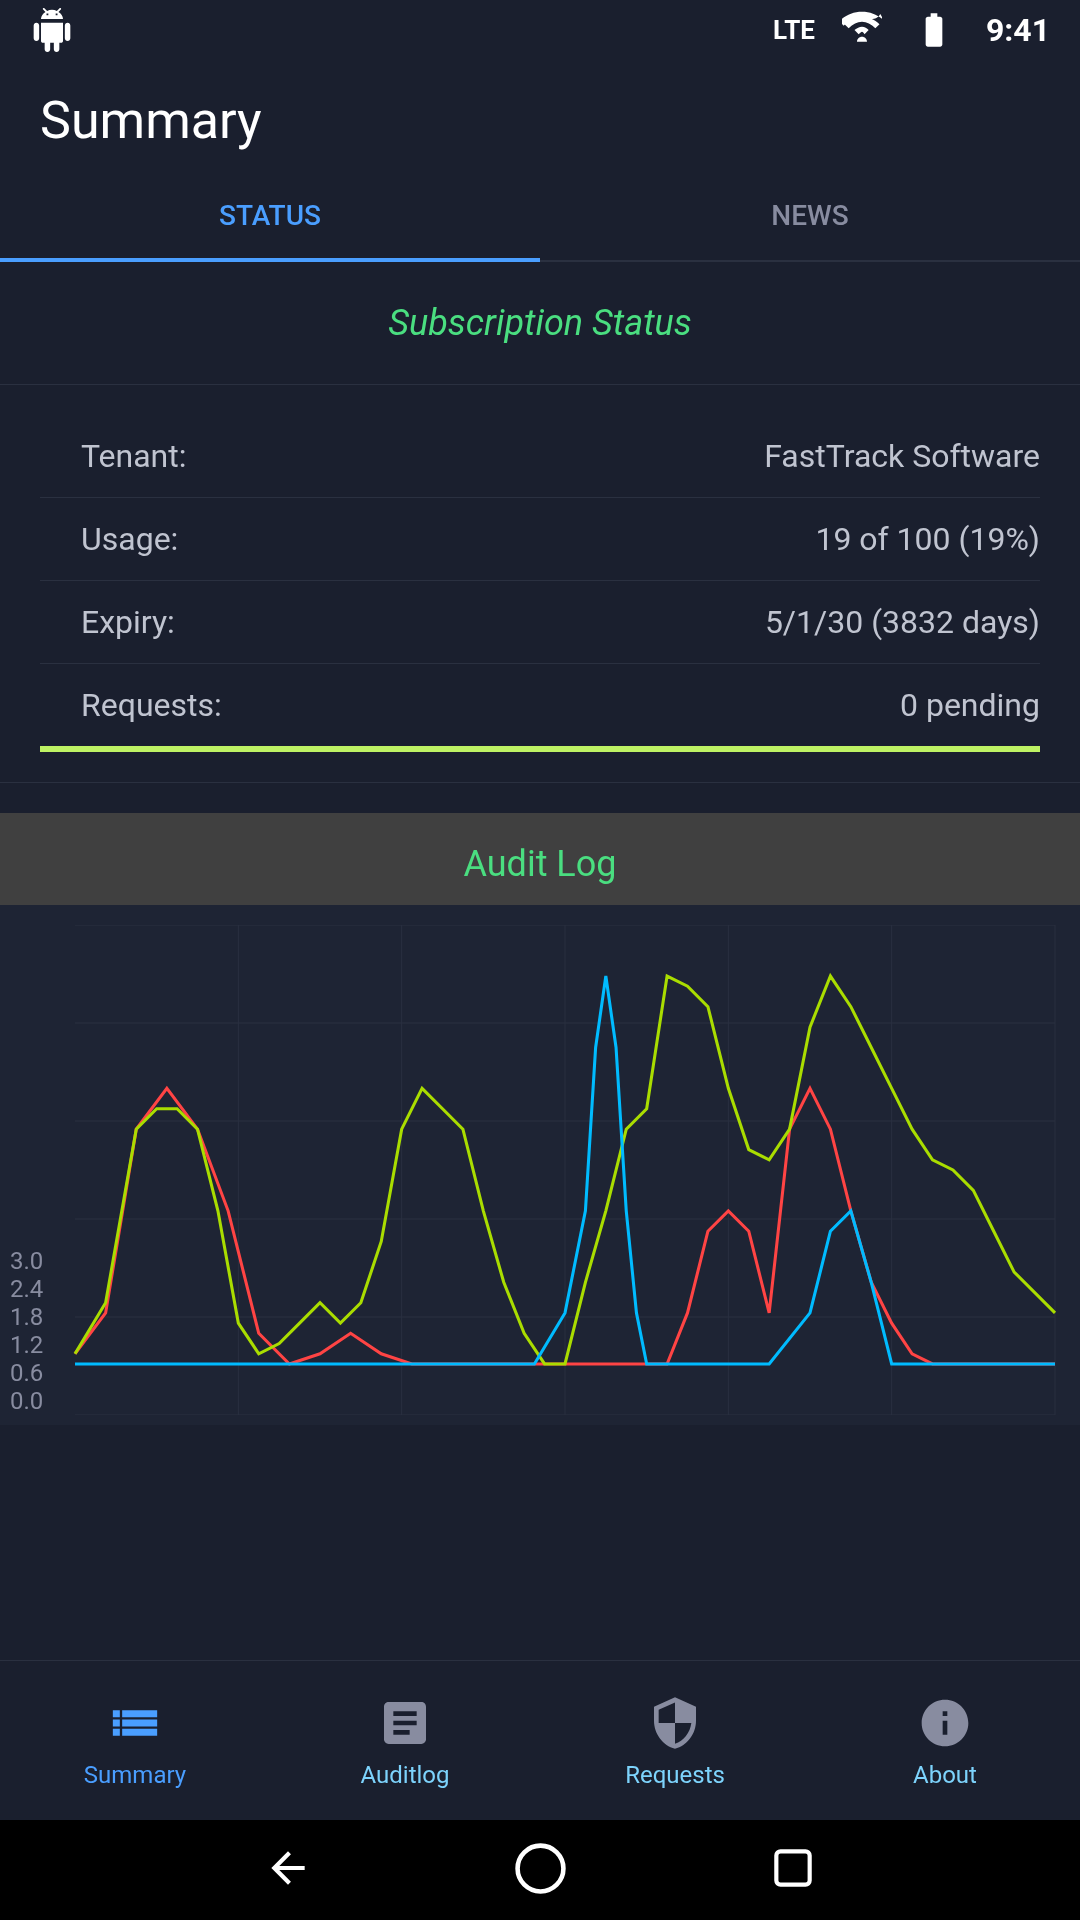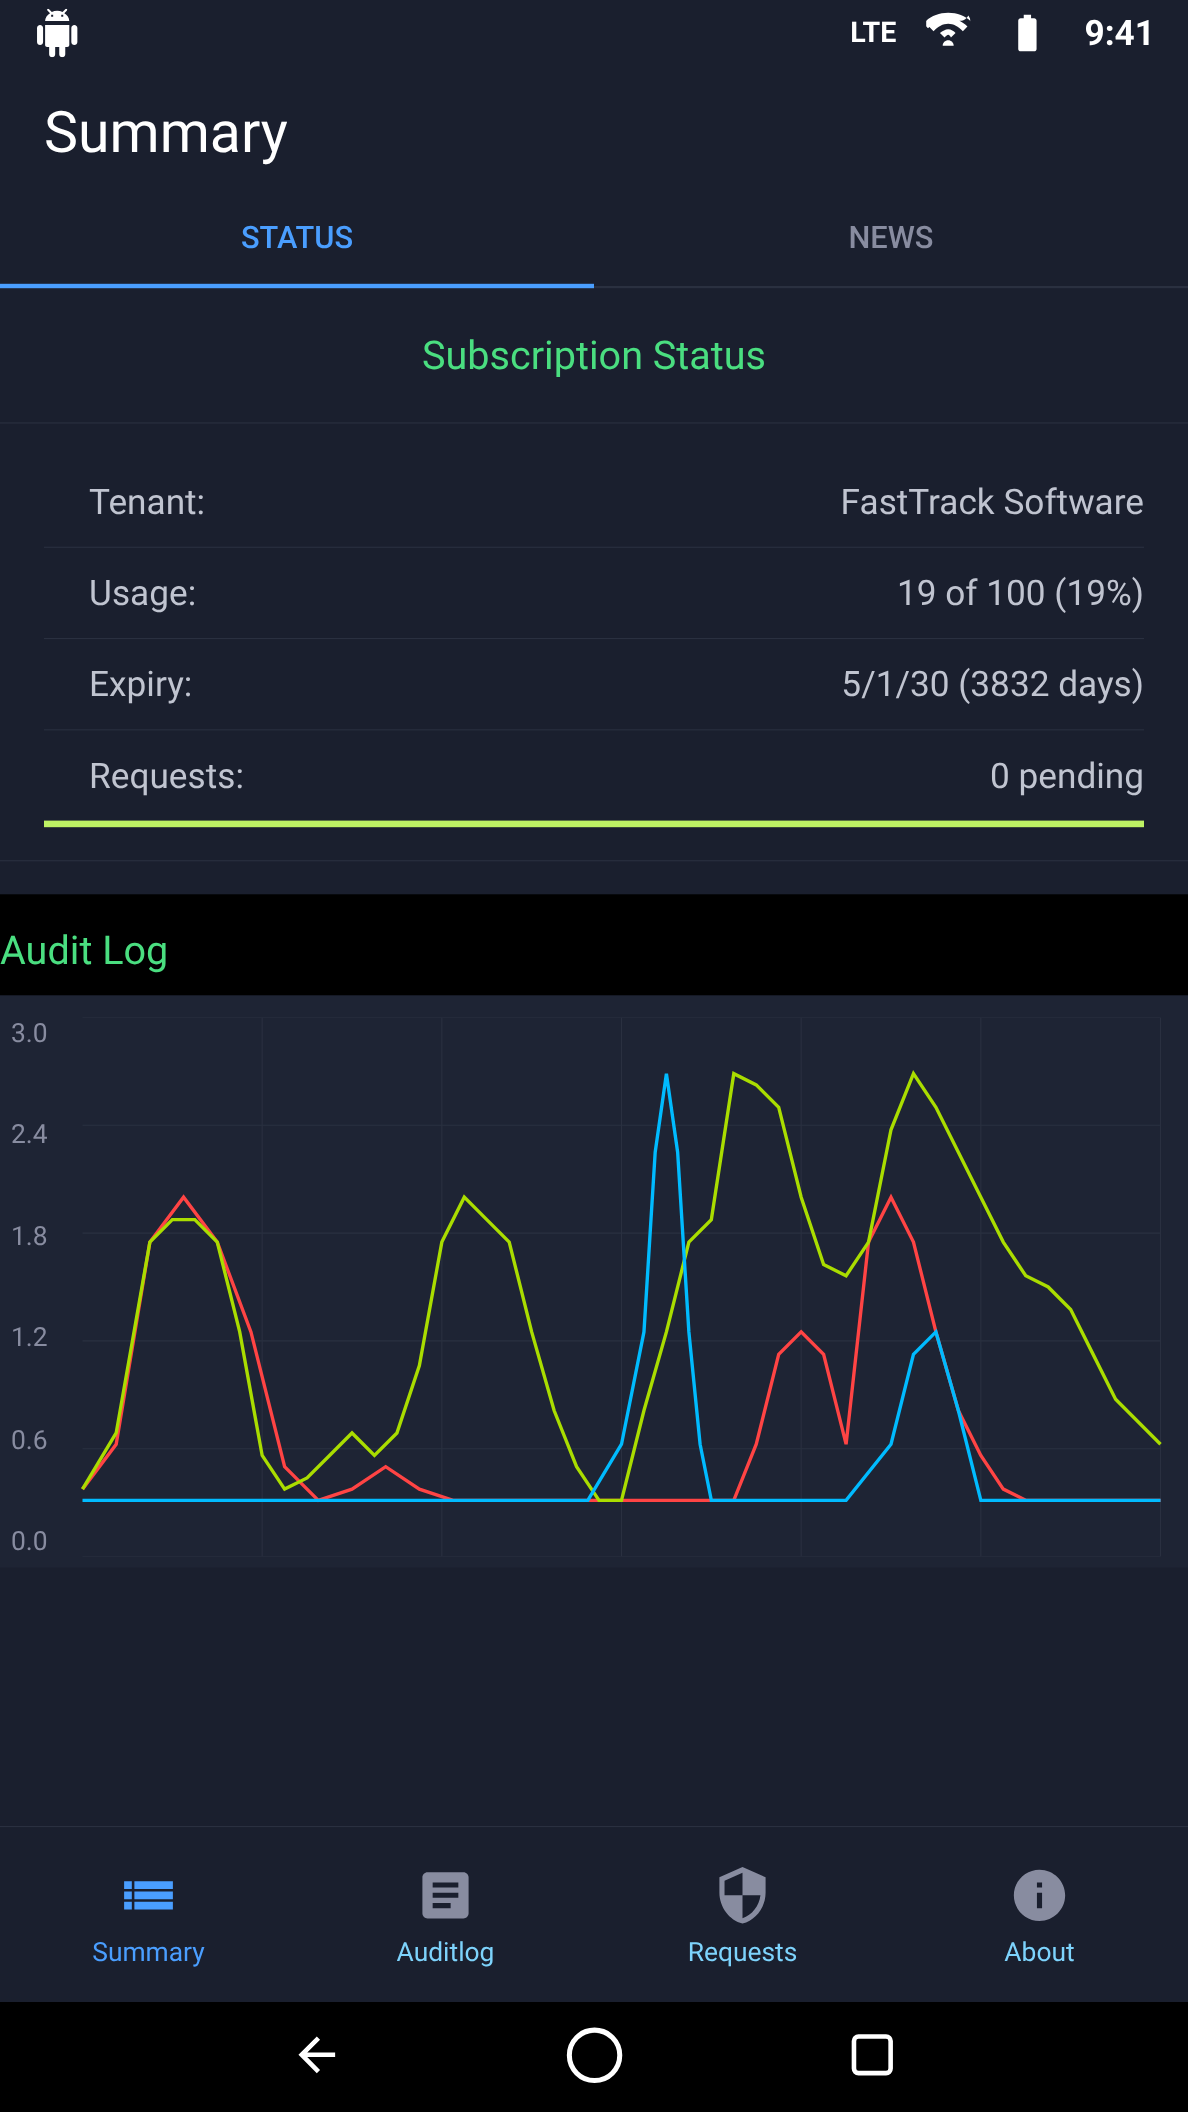--- a/index.html
+++ b/index.html
@@ -83,20 +83,21 @@
       left: 0;
       right: 0;
       height: 4px;
       background-color: #4a9eff;
     }
 
     
     .subscription-section {
       padding: 40px 0 20px 0;
       text-align: center;
+      font-style: italic;
     }
 
     .section-title {
       font-size: 36px;
       color: #4ade80;
       font-weight: 400;
     }
 
     .divider {
       width: 100%;
@@ -132,22 +133,23 @@
       font-size: 32px;
       color: #c0c4d0;
     }
 
     
     .audit-log-section {
       padding: 10px 0;
     }
 
     .audit-log-header {
+      text-align: center;
       padding: 30px 0 20px 0;
-      background-color: #000000;
+      background-color: #404040;
     }
 
     .audit-log-title {
       font-size: 36px;
       color: #4ade80;
       font-weight: 400;
     }
 
     
     .chart-container {
@@ -157,21 +159,21 @@
       height: 520px;
     }
 
     .chart-y-axis {
       position: absolute;
       left: 10px;
       top: 20px;
       bottom: 10px;
       display: flex;
       flex-direction: column;
-      justify-content: space-between;
+      justify-content: flex-end;
       align-items: flex-end;
     }
 
     .y-label {
       font-size: 24px;
       color: #888ca0;
     }
 
     .chart-grid {
       width: 100%;

